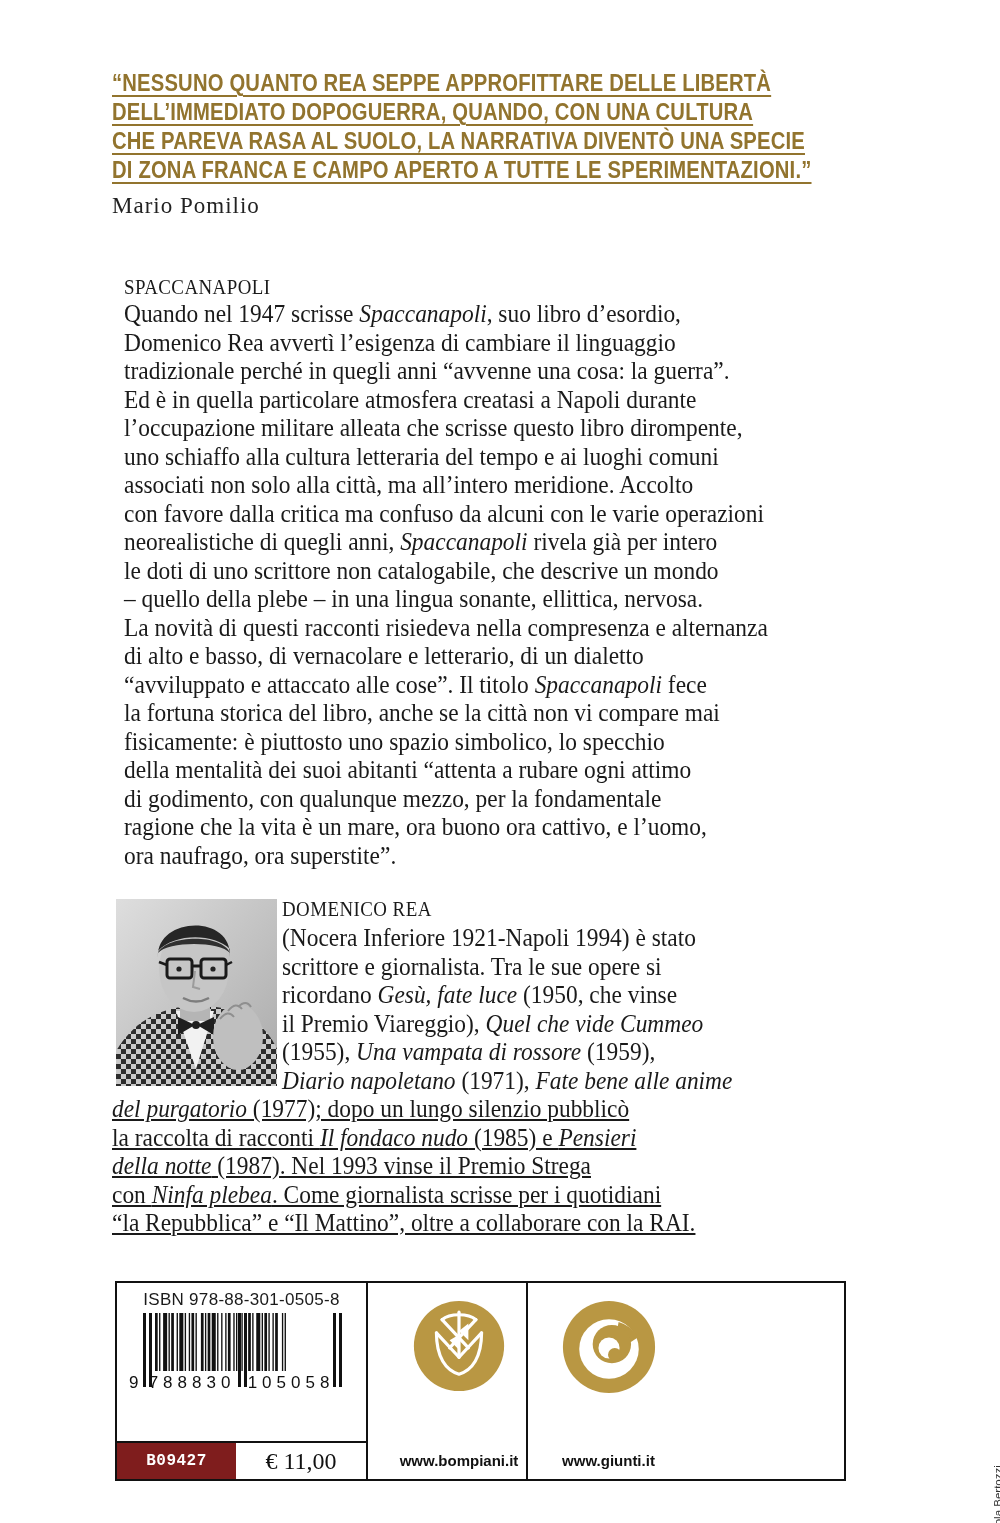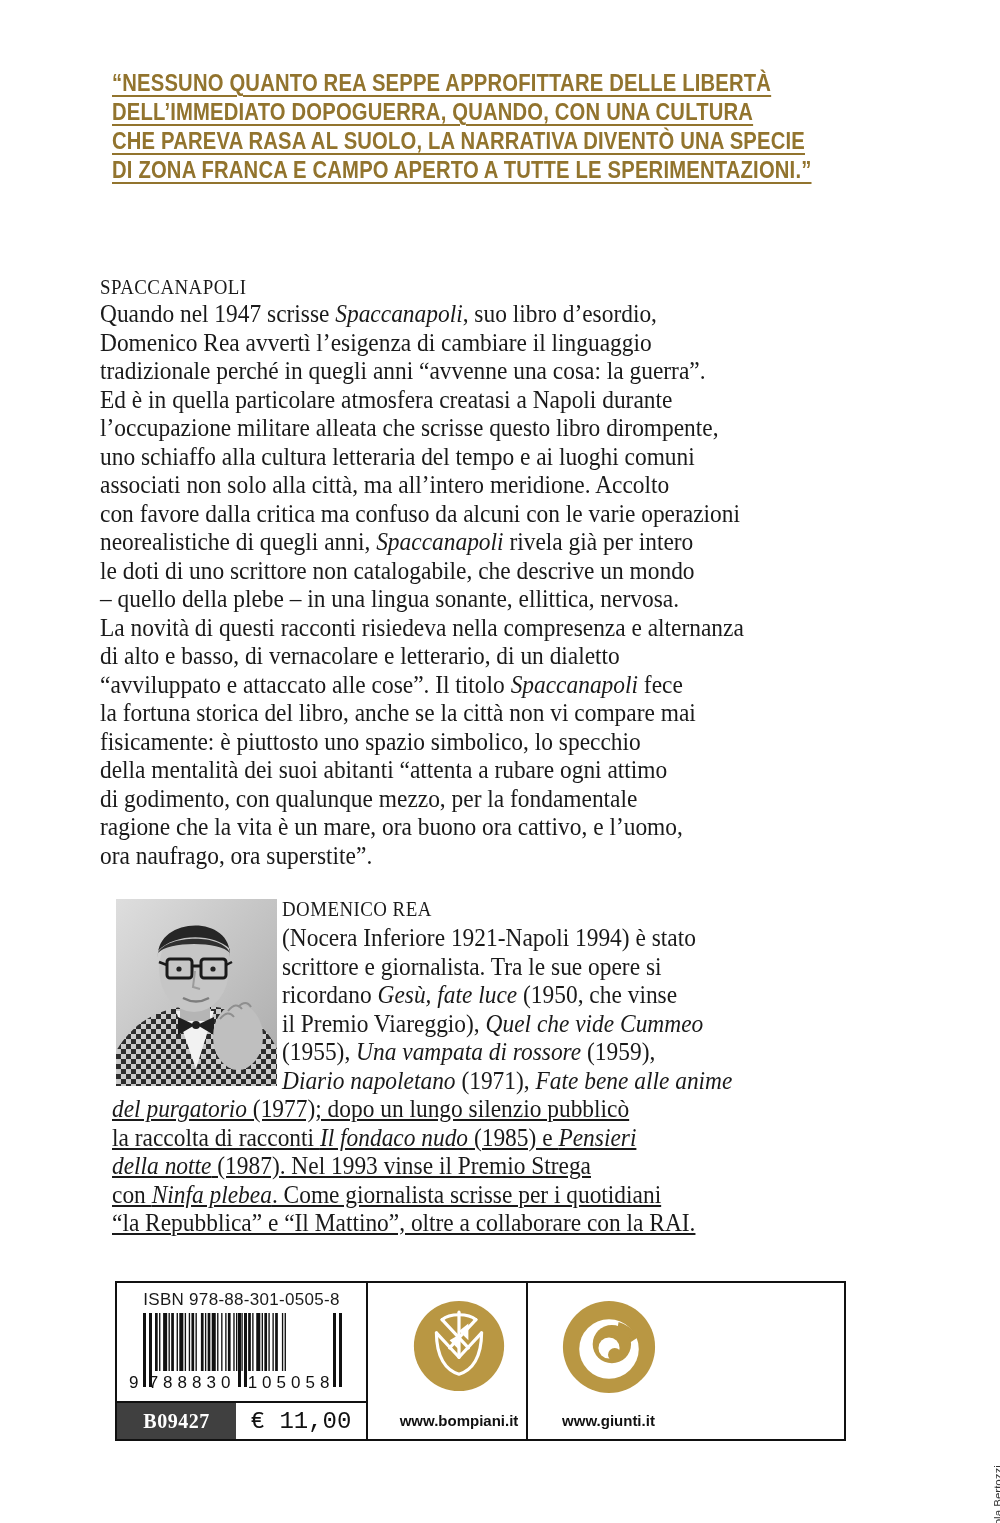--- a/index.html
+++ b/index.html
@@ -13,62 +13,62 @@
     font-family:"Liberation Sans", sans-serif;
     font-weight:700; font-size:23px; line-height:29px;
     color:#92742e; white-space:nowrap;
     transform:scaleX(0.88); transform-origin:0 50%;
     text-decoration:underline; text-decoration-thickness:2px;
     text-underline-offset:4px; text-decoration-color:#92742e;
     letter-spacing:0.2px;
   }
   .attribution { margin-top:8px; font-size:23px; color:#222; letter-spacing:1px; }
   
-  .synopsis { position:absolute; left:76px; top:274px; }
+  .synopsis { position:absolute; left:100px; top:274px; }
   .synopsis-heading {
     font-size:21px; line-height:26px; letter-spacing:0.5px;
     white-space:nowrap; transform:scaleX(0.9); transform-origin:0 50%;
   }
   .body-lines > div {
     font-size:26px; line-height:28.5px; white-space:nowrap;
     transform:scaleX(0.9); transform-origin:0 50%;
   }
   
   .photo { position:absolute; left:92px; top:899px; width:161px; height:187px; }
   .bio-right { position:absolute; left:258px; top:895px; }
   .author-name {
     font-size:21px; line-height:29px; letter-spacing:0.5px;
     white-space:nowrap; transform:scaleX(0.9); transform-origin:0 50%;
   }
   .bio-full { position:absolute; left:88px; top:1095px;text-decoration:underline; }
   
   .footer-box {
-    position:absolute; left:91px; top:1281px; width:731px; height:160px;
+    position:absolute; left:91px; top:1281px; width:731px; height:200px;
     border:2px solid #111; box-sizing:border-box; display:flex; background:#fff;
   }
   .cell { box-sizing:border-box; height:100%; }
   .cell + .cell { border-left:2px solid #111; }
   .barcode-cell { width:249px; position:relative; }
   .isbn {
     text-align:center; font-family:"Liberation Sans", sans-serif;
     font-size:17px; padding-top:7px; letter-spacing:0.3px; white-space:nowrap;
   }
   .barcode-svg { position:absolute; left:10px; top:30px; }
   .price-row {
     position:absolute; left:0; right:0; bottom:0; height:36px; display:flex;
     border-top:2px solid #111; box-sizing:content-box;
   }
   .code-cell {
-    width:119px; background:#404040; color:#fff; display:flex; align-items:center;
-    justify-content:center; font-family:Liberation Serif, serif;
-    font-weight:700; font-size:20px; letter-spacing:0.5px;
+    width:119px; background:#7f1d1d; color:#fff; display:flex; align-items:center;
+    justify-content:center; font-family:Liberation Mono, monospace;
+    font-weight:700; font-size:16px; letter-spacing:0.5px;
   }
   .price-cell {
     flex:1; display:flex; align-items:center; justify-content:center;
-    font-family:Liberation Mono, monospace; font-size:24px; color:#111;
+    font-family:Liberation Serif, serif; font-size:24px; color:#111;
   }
   .imprint-cell { width:159px; display:flex; flex-direction:column; align-items:center; justify-content:center; }
   .imprint-cell > div {
     font-size:22px; line-height:26px; letter-spacing:1.5px; white-space:nowrap;
     transform:scaleX(0.88); transform-origin:50% 50%; color:#111;
   }
   .logo-cell { display:flex; flex-direction:column; align-items:center; }
   .logo-cell.bompiani { width:160px;padding-left:24px; }
   .logo-cell.giunti { width:163px; }
   .logo-cell svg { margin-top:16px; }
@@ -90,20 +90,21 @@
 
 <div class="page">
 
   <section class="quote-block">
     <div class="quote-lines">
         <div>“NESSUNO QUANTO REA SEPPE APPROFITTARE DELLE LIBERTÀ</div>
         <div>DELL’IMMEDIATO DOPOGUERRA, QUANDO, CON UNA CULTURA</div>
         <div>CHE PAREVA RASA AL SUOLO, LA NARRATIVA DIVENTÒ UNA SPECIE</div>
         <div>DI ZONA FRANCA E CAMPO APERTO A TUTTE LE SPERIMENTAZIONI.”</div>
       </div>
+    <div class="attribution">Mario Pomilio</div>
   </section>
 
   <section class="synopsis">
     <div class="synopsis-heading">SPACCANAPOLI</div>
     <div class="body-lines">
         <div>Quando nel 1947 scrisse <i>Spaccanapoli</i>, suo libro d’esordio,</div>
         <div>Domenico Rea avvertì l’esigenza di cambiare il linguaggio</div>
         <div>tradizionale perché in quegli anni “avvenne una cosa: la guerra”.</div>
         <div>Ed è in quella particolare atmosfera creatasi a Napoli durante</div>
         <div>l’occupazione militare alleata che scrisse questo libro dirompente,</div>

